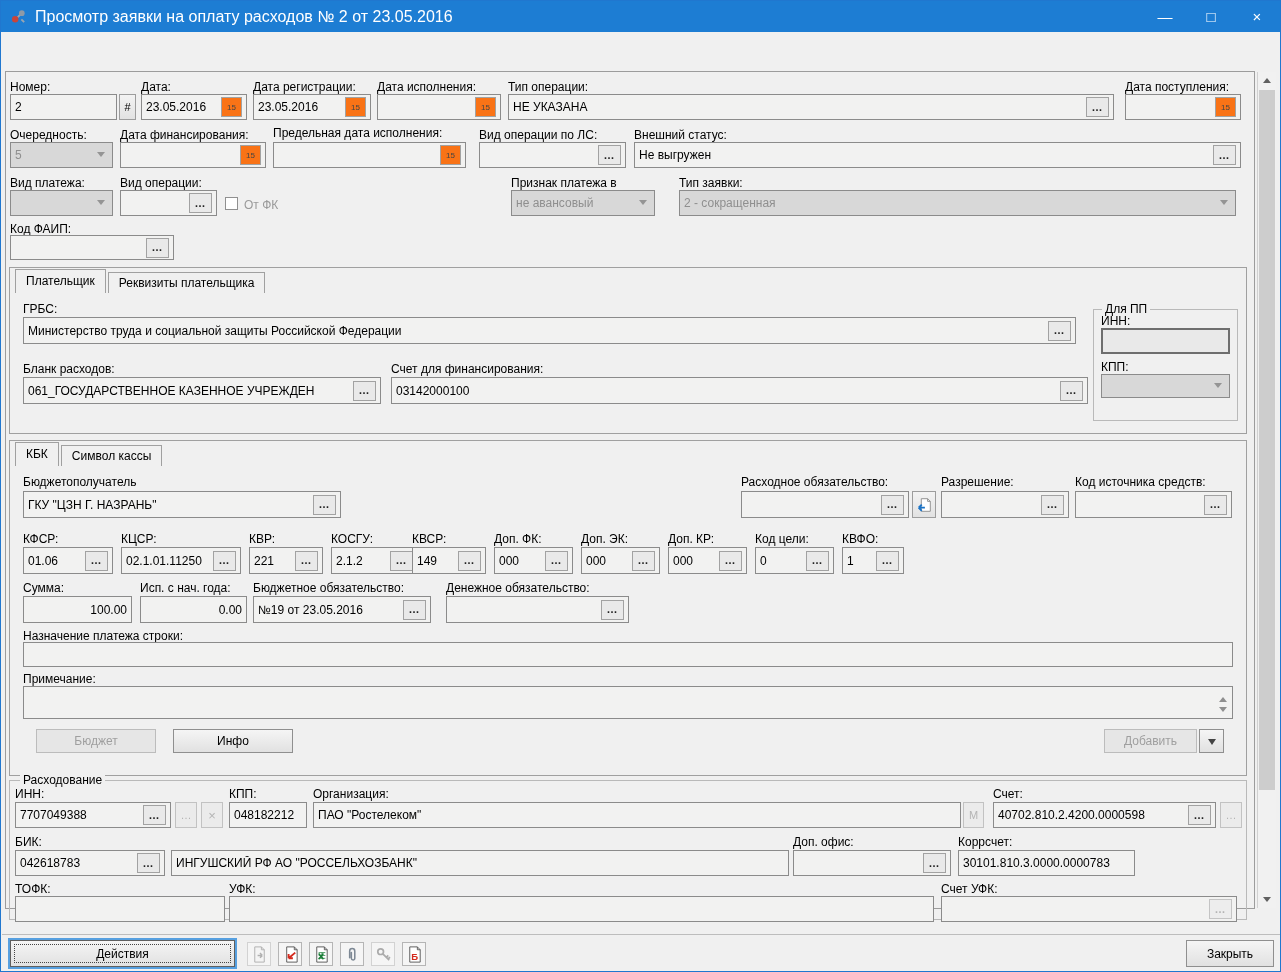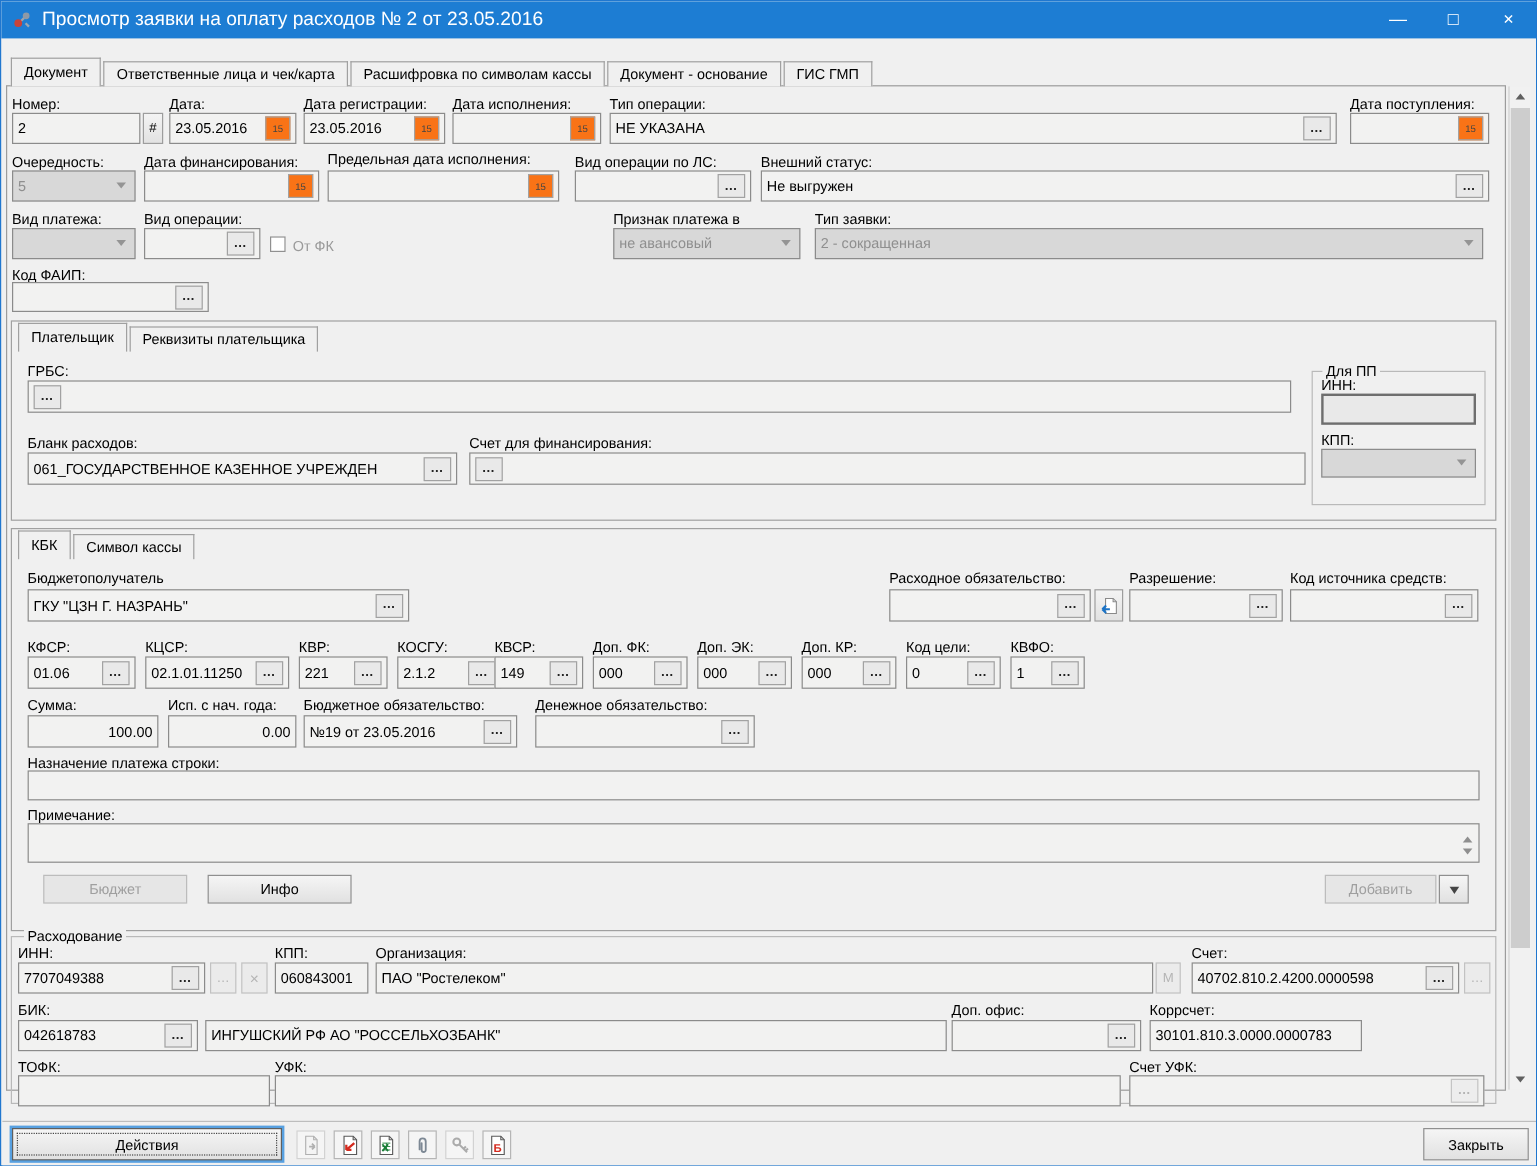--- a/index.html
+++ b/index.html
@@ -82,27 +82,20 @@
     </svg>
     <span class="ttl">Просмотр заявки на оплату расходов № 2 от 23.05.2016</span>
     <span class="tctrl">
       <span class="tbtn">—</span>
       <span class="tbtn">□</span>
       <span class="tbtn">×</span>
     </span>
   </div>
 
   <div class="page"></div>
-  <div class="tabs" style="left:8px;top:47px">
-    <span class="tb on">Документ</span>
-    <span class="tb">Ответственные лица и чек/карта</span>
-    <span class="tb">Расшифровка по символам кассы</span>
-    <span class="tb">Документ - основание</span>
-    <span class="tb">ГИС ГМП</span>
-  </div>
 
   <span class="l" style="left:9px;top:79px">Номер:</span>
   <div class="f" style="left:9px;top:93px;width:107px">
     <span class="v">2</span>
   </div>
   <span class="sq" style="left:118px;top:93px;width:17px;height:26px">#</span>
   <span class="l" style="left:140px;top:79px">Дата:</span>
   <div class="f" style="left:140px;top:93px;width:106px">
     <span class="v">23.05.2016</span>
     <span class="c">15</span>
@@ -164,21 +157,21 @@
       </span>
   </div>
   <span class="l" style="left:119px;top:175px">Вид операции:</span>
   <div class="f" style="left:119px;top:189px;width:97px">
     <span class="v"></span>
     <span class="d">…</span>
   </div>
   <span class="cb" style="left:224px;top:196px"></span>
   <span class="l dim" style="left:243px;top:197px">От ФК</span>
   <span class="l" style="left:510px;top:175px">Признак платежа в</span>
-  <div class="f dis" style="left:510px;top:189px;width:156px">
+  <div class="f dis" style="left:510px;top:189px;width:144px">
     <span class="v">не авансовый</span>
     <span class="ch">
         <i></i>
       </span>
   </div>
   <span class="l" style="left:678px;top:175px">Тип заявки:</span>
   <div class="f dis" style="left:678px;top:189px;width:557px">
     <span class="v">2 - сокращенная</span>
     <span class="ch">
         <i></i>
@@ -191,20 +184,21 @@
     <span class="d">…</span>
   </div>
 
   <div class="sect" style="left:8px;top:266px;width:1238px;height:167px"></div>
   <div class="tabs" style="left:14px;top:268px">
     <span class="tb on">Плательщик</span>
     <span class="tb">Реквизиты плательщика</span>
   </div>
   <span class="l" style="left:22px;top:301px">ГРБС:</span>
   <div class="f" style="left:22px;top:316px;width:1053px;height:27px">
+    <span class="v">Министерство труда и социальной защиты Российской Федерации</span>
     <span class="d">…</span>
   </div>
   <div class="gb" style="left:1092px;top:308px;width:145px;height:112px">
     <span class="cap" style="top:-8px;left:8px">Для ПП</span>
   </div>
   <span class="l" style="left:1100px;top:313px">ИНН:</span>
   <div class="f hard" style="left:1100px;top:327px;width:129px">
     <span class="v"></span>
   </div>
   <span class="l" style="left:1100px;top:359px">КПП:</span>
@@ -214,20 +208,21 @@
         <i></i>
       </span>
   </div>
   <span class="l" style="left:22px;top:361px">Бланк расходов:</span>
   <div class="f" style="left:22px;top:376px;width:358px;height:27px">
     <span class="v">061_ГОСУДАРСТВЕННОЕ КАЗЕННОЕ УЧРЕЖДЕН</span>
     <span class="d">…</span>
   </div>
   <span class="l" style="left:390px;top:361px">Счет для финансирования:</span>
   <div class="f" style="left:390px;top:376px;width:697px;height:27px">
+    <span class="v">03142000100</span>
     <span class="d">…</span>
   </div>
 
   <div class="sect" style="left:8px;top:439px;width:1238px;height:336px"></div>
   <div class="tabs" style="left:14px;top:441px">
     <span class="tb on">КБК</span>
     <span class="tb">Символ кассы</span>
   </div>
   <span class="l" style="left:22px;top:474px">Бюджетополучатель</span>
   <div class="f" style="left:22px;top:490px;width:318px;height:27px">
@@ -352,21 +347,21 @@
   </div>
   <span class="l" style="left:14px;top:786px">ИНН:</span>
   <div class="f" style="left:14px;top:801px;width:156px">
     <span class="v">7707049388</span>
     <span class="d">…</span>
   </div>
   <span class="sq dis" style="left:174px;top:801px;width:22px;height:26px">…</span>
   <span class="sq dis" style="left:200px;top:801px;width:22px;height:26px;font-size:13px">×</span>
   <span class="l" style="left:228px;top:786px">КПП:</span>
   <div class="f" style="left:228px;top:801px;width:78px">
-    <span class="v">060843001</span>
+    <span class="v">048182212</span>
   </div>
   <span class="l" style="left:312px;top:786px">Организация:</span>
   <div class="f" style="left:312px;top:801px;width:648px">
     <span class="v">ПАО "Ростелеком"</span>
   </div>
   <span class="sq dis" style="left:962px;top:801px;width:21px;height:26px">М</span>
   <span class="l" style="left:992px;top:786px">Счет:</span>
   <div class="f" style="left:992px;top:801px;width:223px">
     <span class="v">40702.810.2.4200.0000598</span>
     <span class="d">…</span>

